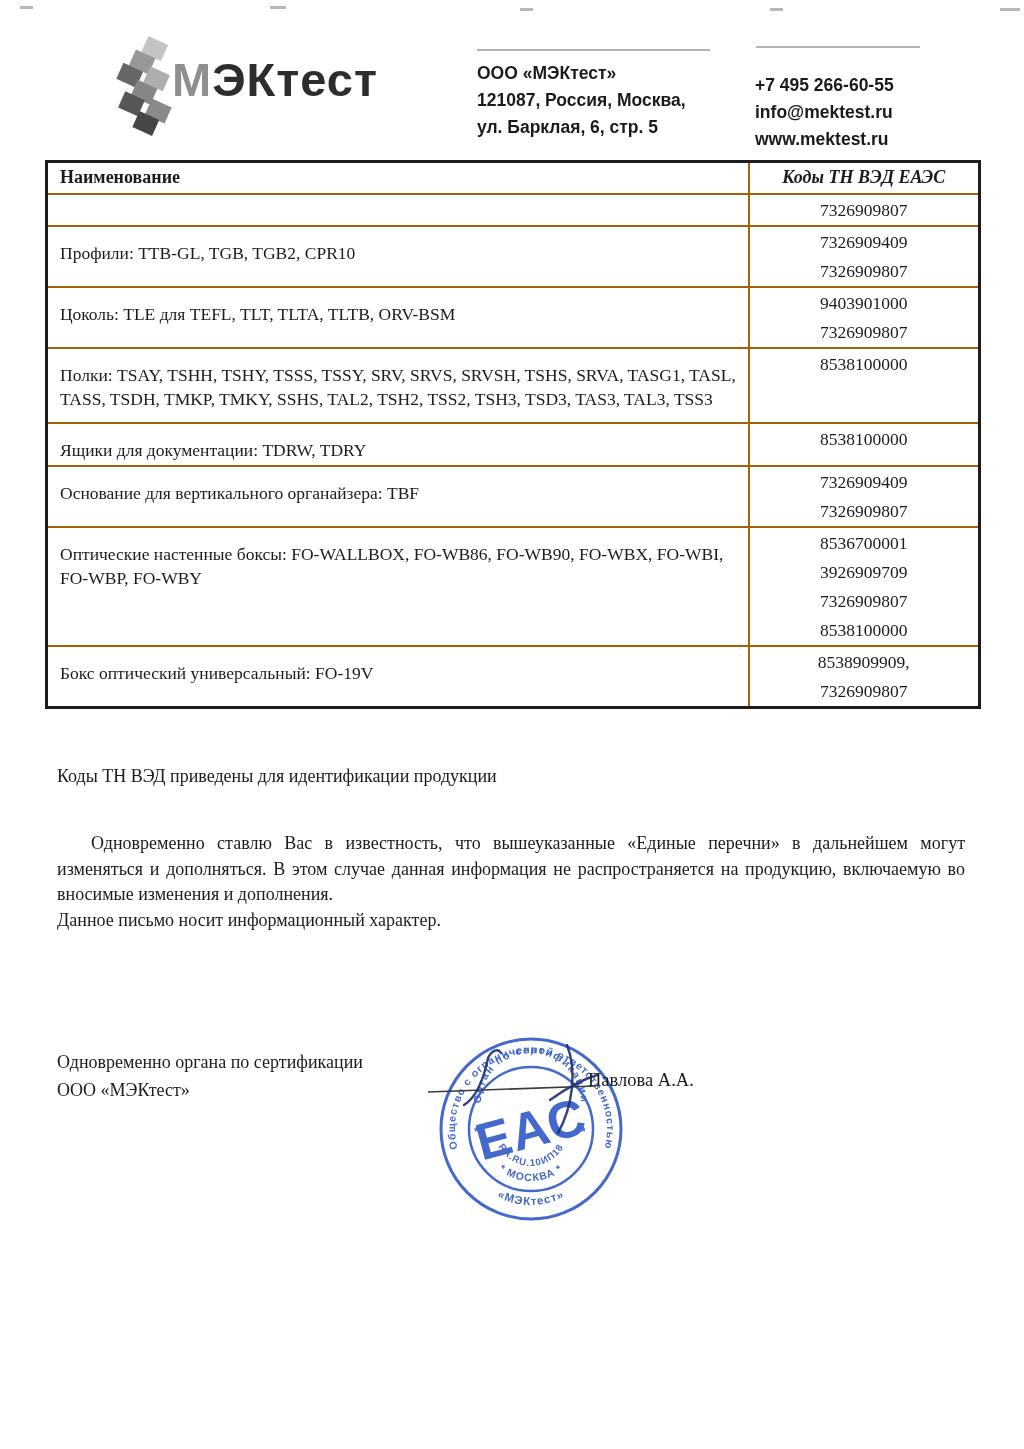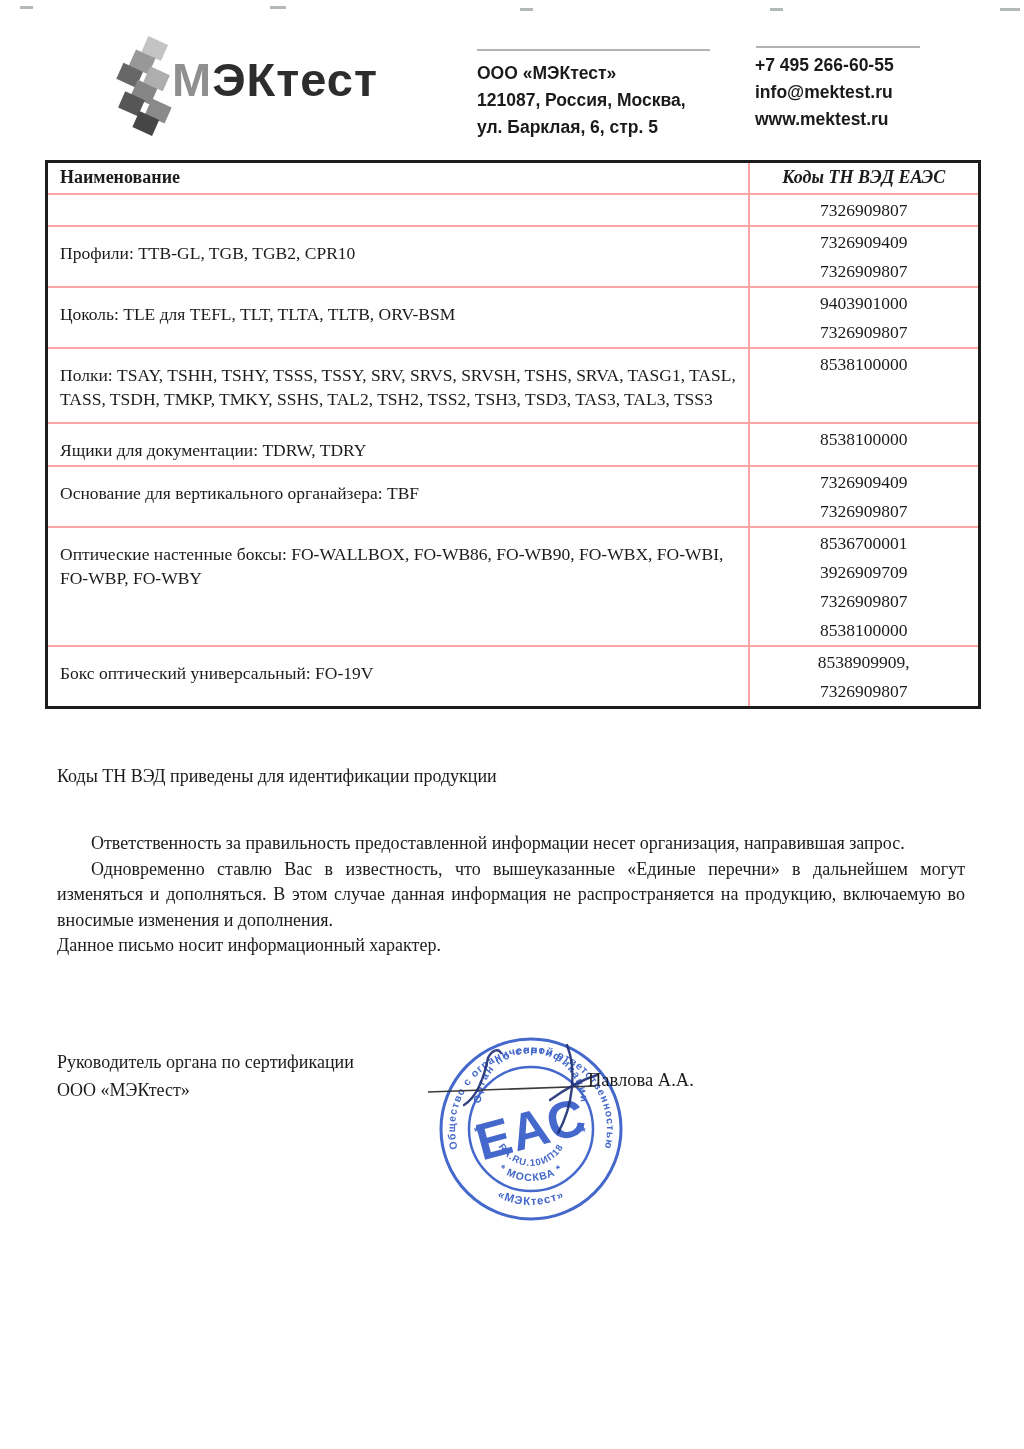--- a/index.html
+++ b/index.html
@@ -13,26 +13,26 @@
   .lh-line { position:absolute; height:2px; background:#b3b3b3; }
 
   
   .logo-icon { position:absolute; left:104px; top:36px; width:80px; height:100px; }
   .logo-text { position:absolute; left:172px; top:52px; font-family:"Liberation Sans", sans-serif;
                font-size:47px; font-weight:700; letter-spacing:1px; color:#2d2d2d; }
   .logo-text .gray { color:#8f8f8f; }
   .hdr-block { position:absolute; font-family:"Liberation Sans", sans-serif;
                font-size:17.5px; font-weight:700; line-height:27px; color:#1a1a1a; }
   .hdr-company { left:477px; top:60px; }
-  .hdr-contacts { left:755px; top:52px; }
+  .hdr-contacts { left:755px; top:72px; }
 
   
   .doc-table { position:absolute; left:45px; top:160px; width:936px;
                border-collapse:collapse; table-layout:fixed; border:3px solid #1c1c1c; }
-  .doc-table th, .doc-table td { border:2px solid #fca5a5;margin-left:46px; }
+  .doc-table th, .doc-table td { border:2px solid #a16207;margin-left:46px; }
   th.name-h  { width:702px; text-align:left; padding:4px 4px 4px 12px; font-size:18px; height:32px; }
   th.codes-h { text-align:center; font-size:18px;font-style:italic; }
   td.cell-name  { padding:14px 10px 3px 12px; font-size:17.5px; line-height:24px; vertical-align:top; }
   td.cell-codes { text-align:center; vertical-align:top; padding-top:1px; }
   .code-line { font-size:17.5px; line-height:29px; }
 
   
   .tnved-note { position:absolute; left:57px; top:766px; font-size:18px; }
   .body-text { position:absolute; left:57px; top:831px; width:908px;
                font-size:18px; line-height:25.5px; text-align:justify; }
@@ -146,27 +146,26 @@
           <div class="code-line">8538909909,</div>
           <div class="code-line">7326909807</div>
         </td>
       </tr>
     </tbody>
 </table>
 
 <div class="tnved-note">Коды ТН ВЭД приведены для идентификации продукции</div>
 
 <div class="body-text">
-  <p class="indent">Ответственность за правильность предоставленной информации несет организация, направившая запрос.</p>
   <p class="indent">Одновременно ставлю Вас в известность, что вышеуказанные «Единые перечни» в дальнейшем могут изменяться и дополняться. В этом случае данная информация не распространяется на продукцию, включаемую во вносимые изменения и дополнения.</p>
   <p class="plain">Данное письмо носит информационный характер.</p>
 </div>
 
 <div class="sig-role">
-  <div>Руководитель органа по сертификации</div>
+  <div>Одновременно органа по сертификации</div>
   <div>ООО «МЭКтест»</div>
 </div>
 
 <svg class="stamp-svg" width="194" height="194" viewBox="0 0 194 194">
   <g fill="none" stroke="#2b54c4">
     <circle cx="97" cy="97" r="90" stroke-width="3"></circle>
     <circle cx="97" cy="97" r="62" stroke-width="2.5"></circle>
   </g>
   <defs>
     <path id="arcOuterTop" d="M 34.7 140.6 A 76 76 0 1 1 159.3 140.6"></path>

